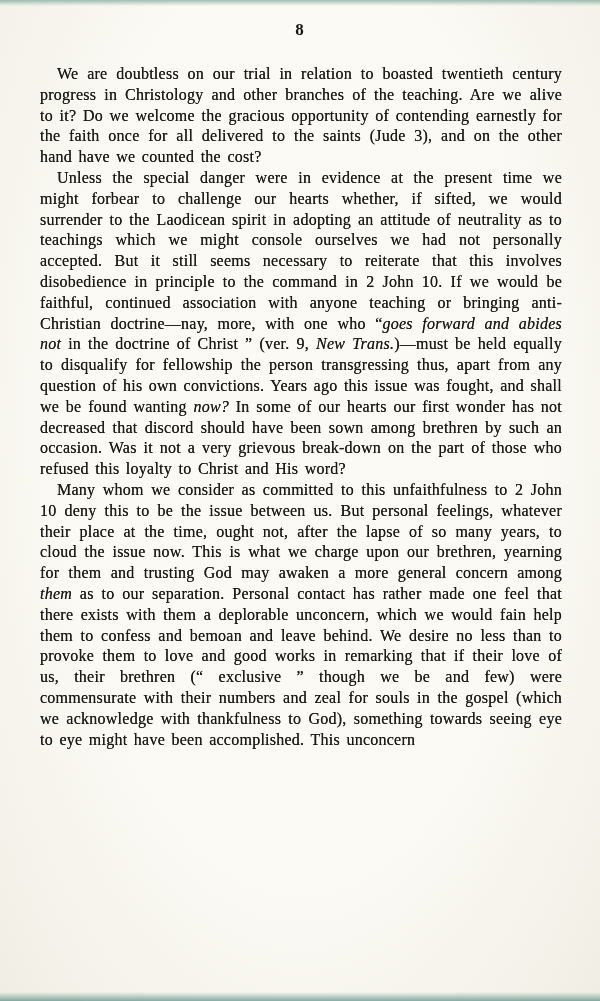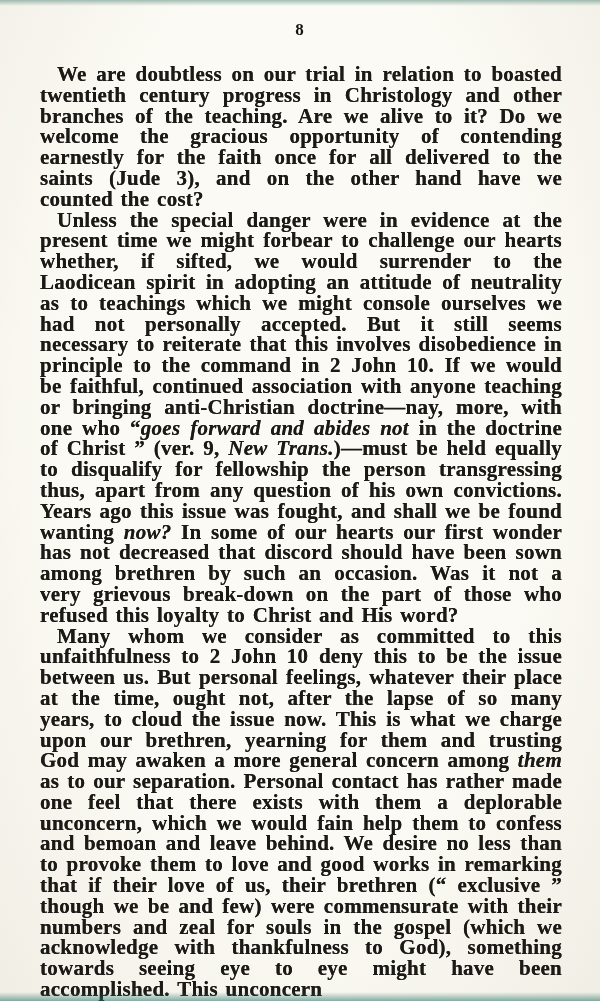--- a/index.html
+++ b/index.html
@@ -39,27 +39,26 @@
   .page-number {
     text-align: center;
     font-weight: bold;
     font-size: 17px;
     padding-top: 20px;
     letter-spacing: 1px;
     color: #171511;
   }
   .text-block {
     margin: 24px 38px 0 40px;
-    font-size: 21px;
+    font-size: 16px;
     line-height: 20.8px;
     text-align: justify;
     letter-spacing: 0.25px;
     word-spacing: 2.2px;
     text-shadow: 0 0 0.4px rgba(20, 18, 14, 0.85);
-    font-weight: bold;
   }
   .para {
     margin: 0;
     text-indent: 17px;
   }
   .para em {
     font-style: italic;
   }
 </style>
 </head>

